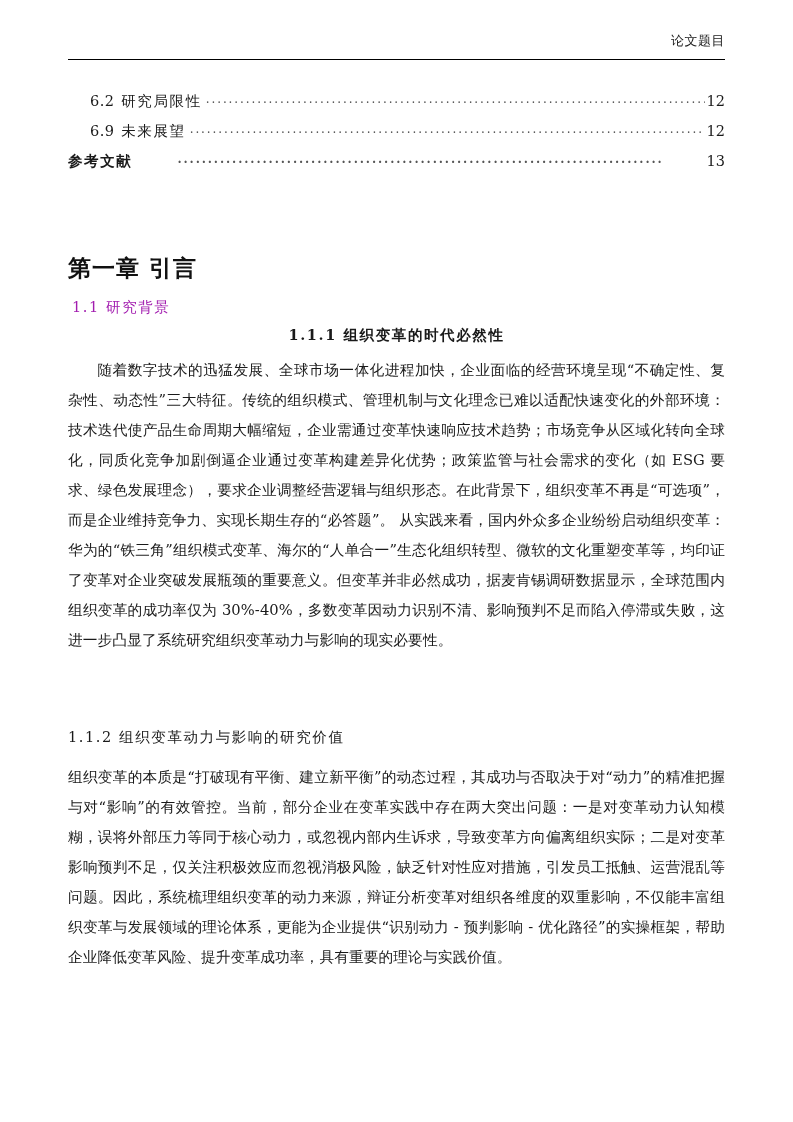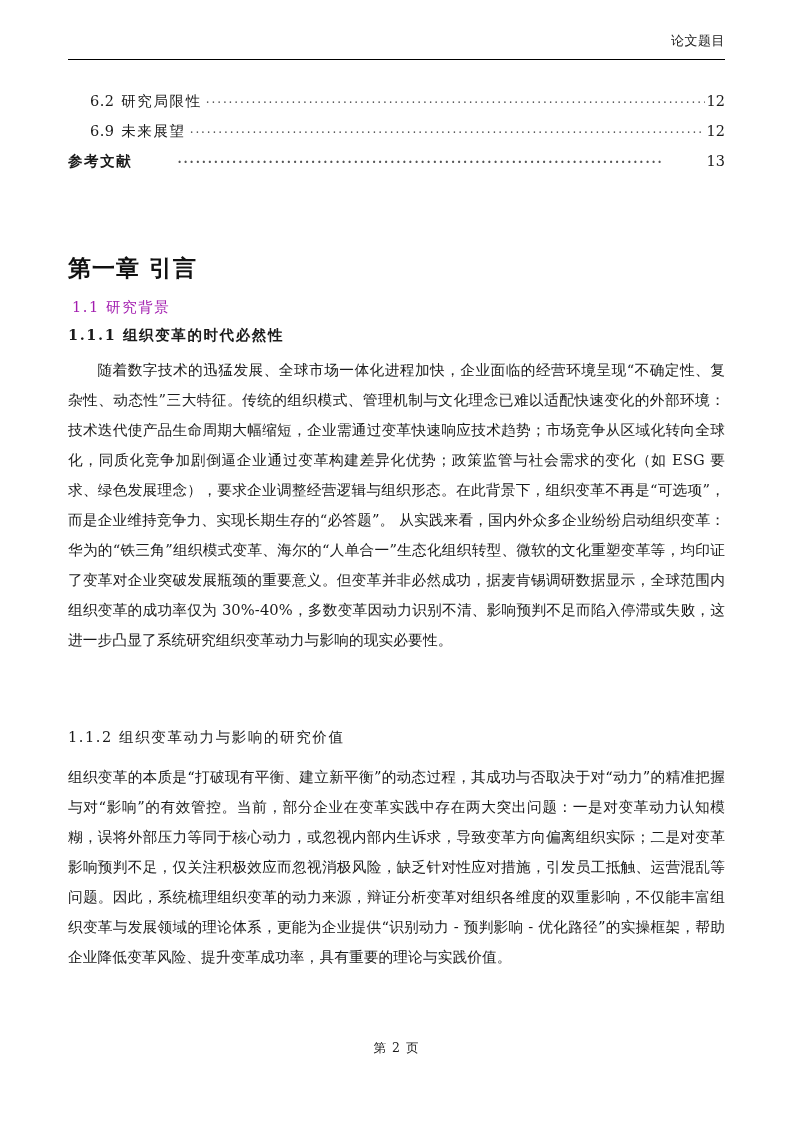--- a/index.html
+++ b/index.html
@@ -178,23 +178,22 @@
           <span class="toc-leader"></span>
           <span class="toc-page">13</span>
         </div>
       </div>
   </div>
 
   <div class="abs chapter-title" style="top:245px;margin-top:12px;">第一章  引言</div>
 
   <div class="abs h2" style="top:296px;">1.1  研究背景</div>
 
-  <div class="abs h3" style="top:328px;">1.1.1  组织变革的时代必然性</div>
+  <div class="abs h3" style="top:328px;text-align:center;">1.1.1  组织变革的时代必然性</div>
 
   <div class="abs para indent" style="top:355px;">随着数字技术的迅猛发展、全球市场一体化进程加快，企业面临的经营环境呈现“不确定性、复杂性、动态性”三大特征。传统的组织模式、管理机制与文化理念已难以适配快速变化的外部环境：技术迭代使产品生命周期大幅缩短，企业需通过变革快速响应技术趋势；市场竞争从区域化转向全球化，同质化竞争加剧倒逼企业通过变革构建差异化优势；政策监管与社会需求的变化（如 ESG 要求、绿色发展理念），要求企业调整经营逻辑与组织形态。在此背景下，组织变革不再是“可选项”，而是企业维持竞争力、实现长期生存的“必答题”。 从实践来看，国内外众多企业纷纷启动组织变革：华为的“铁三角”组织模式变革、海尔的“人单合一”生态化组织转型、微软的文化重塑变革等，均印证了变革对企业突破发展瓶颈的重要意义。但变革并非必然成功，据麦肯锡调研数据显示，全球范围内组织变革的成功率仅为 30%-40%，多数变革因动力识别不清、影响预判不足而陷入停滞或失败，这进一步凸显了系统研究组织变革动力与影响的现实必要性。</div>
 
   <div class="abs h3 normalweight" style="top:730px;">1.1.2  组织变革动力与影响的研究价值</div>
 
   <div class="abs para" style="top:762px;">组织变革的本质是“打破现有平衡、建立新平衡”的动态过程，其成功与否取决于对“动力”的精准把握与对“影响”的有效管控。当前，部分企业在变革实践中存在两大突出问题：一是对变革动力认知模糊，误将外部压力等同于核心动力，或忽视内部内生诉求，导致变革方向偏离组织实际；二是对变革影响预判不足，仅关注积极效应而忽视消极风险，缺乏针对性应对措施，引发员工抵触、运营混乱等问题。因此，系统梳理组织变革的动力来源，辩证分析变革对组织各维度的双重影响，不仅能丰富组织变革与发展领域的理论体系，更能为企业提供“识别动力 - 预判影响 - 优化路径”的实操框架，帮助企业降低变革风险、提升变革成功率，具有重要的理论与实践价值。</div>
 
-  <div class="footer">第 2 页</div>
 
 </div>
 
 </body></html>

